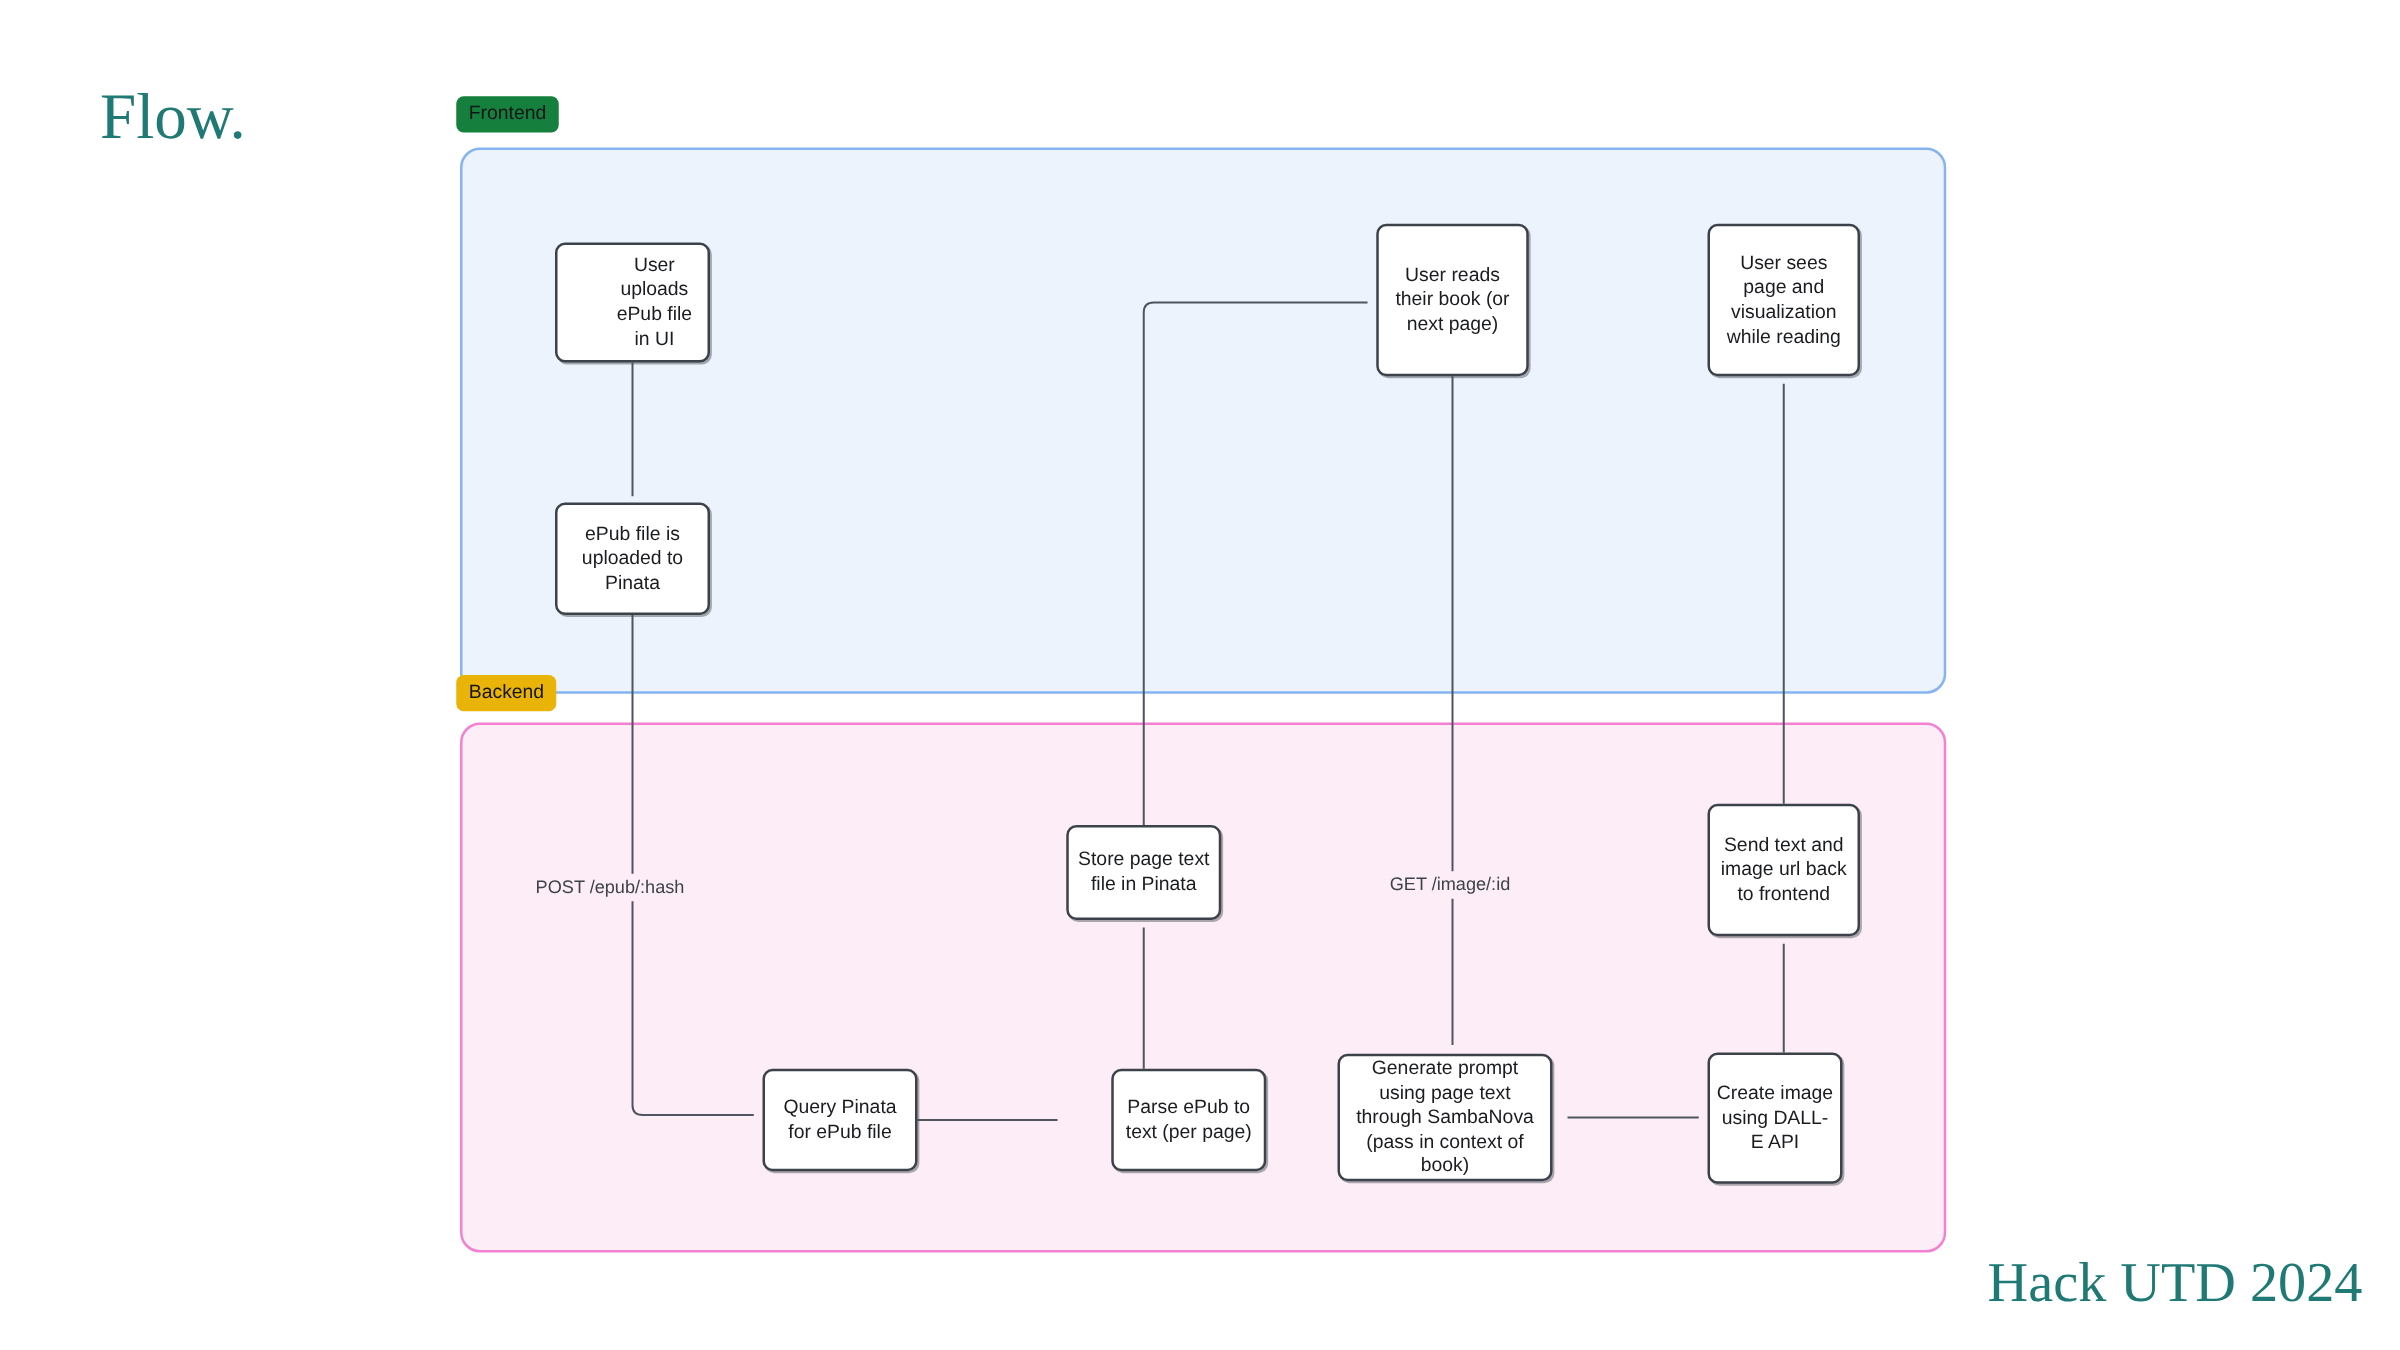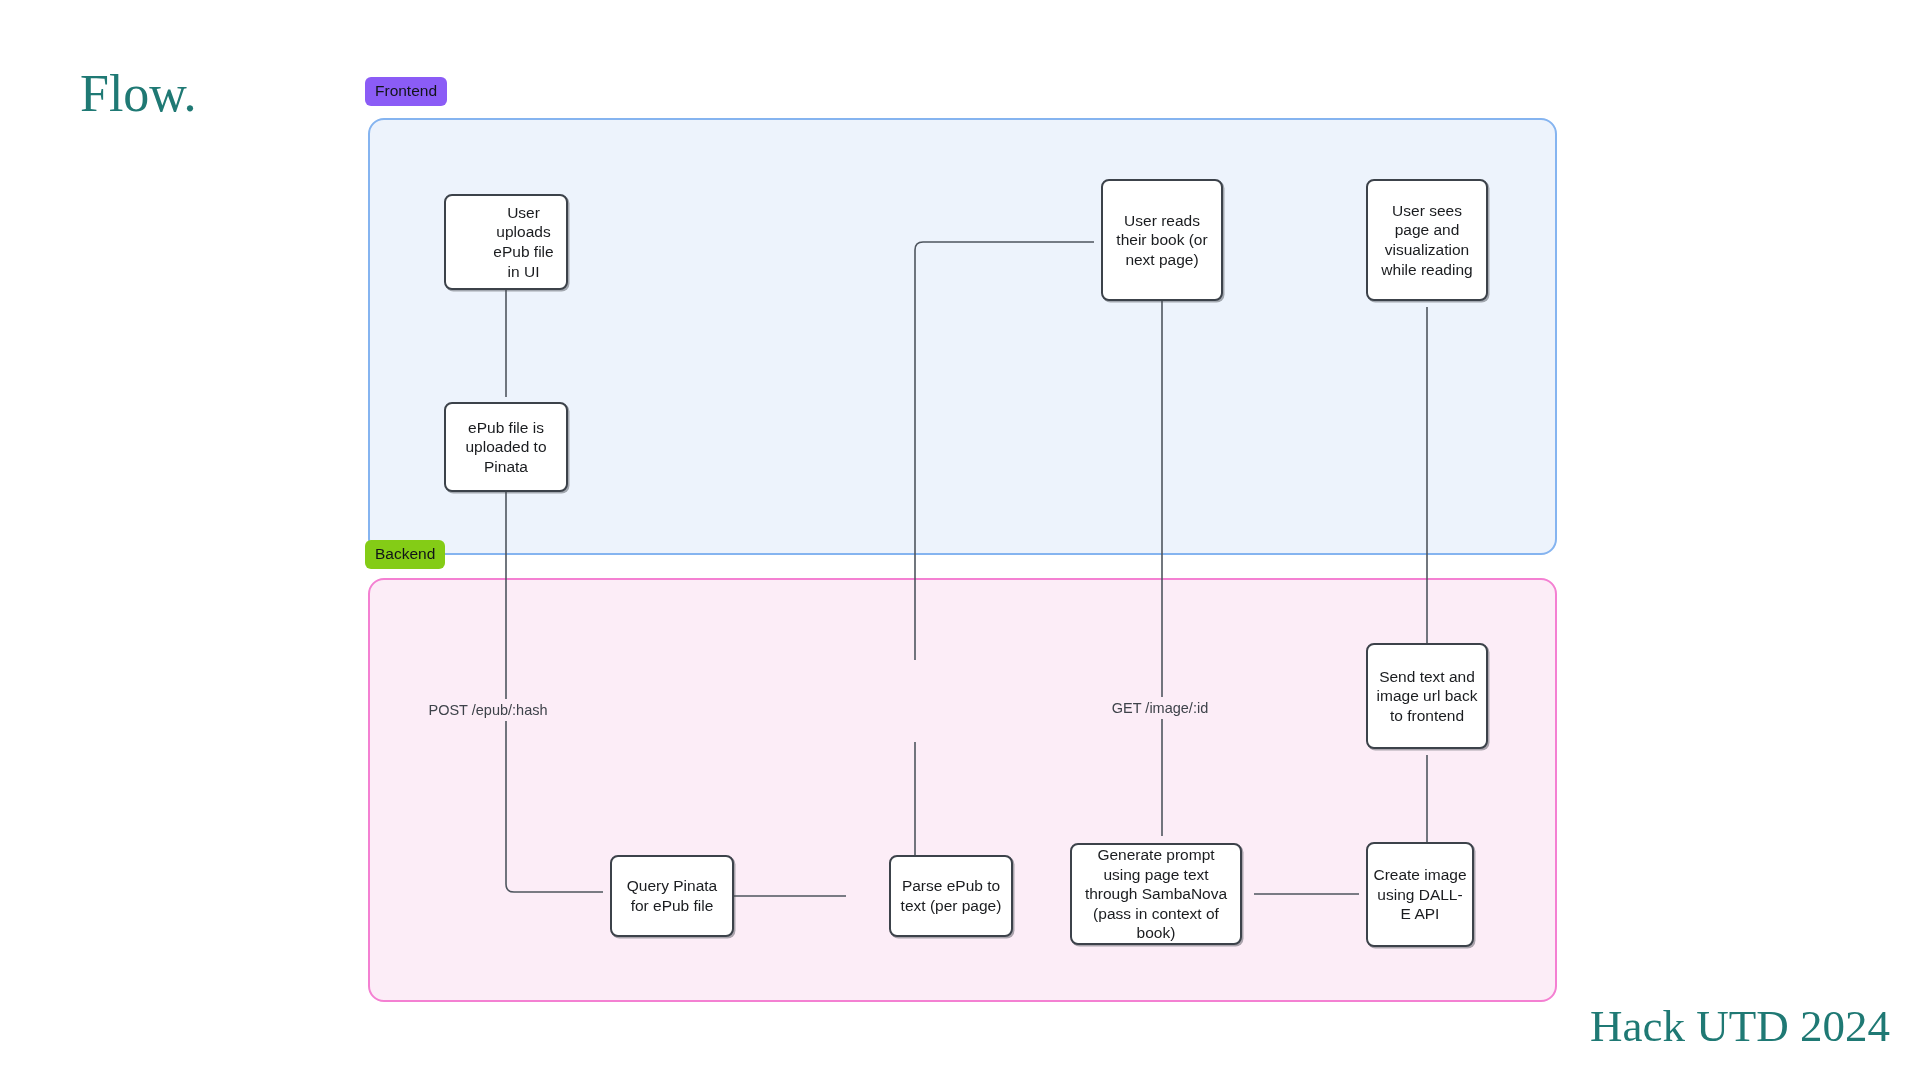--- a/index.html
+++ b/index.html
@@ -28,22 +28,22 @@
     background: #EDF3FC; border: 2px solid #85B4F0;
   }
   .region-backend {
     left: 368px; top: 578px; width: 1189px; height: 424px;
     background: #FCEDF7; border: 2px solid #F480D2;
   }
   .region-tag {
     position: absolute; z-index: 3; border-radius: 6px;
     font-size: 15.5px; color: #111418; padding: 5px 10px; line-height: 1.2;
   }
-  .tag-frontend { left: 365px; top: 77px; background: #8b5cf6; }
-  .tag-backend  { left: 365px; top: 540px; background: #84cc16; }
+  .tag-frontend { left: 365px; top: 77px; background: #15803d; }
+  .tag-backend  { left: 365px; top: 540px; background: #eab308; }
 
   
   svg.edges { position: absolute; left: 0; top: 0; z-index: 2; pointer-events: none; }
   svg.edges path { fill: none; stroke: #4E555E; stroke-width: 1.6px; }
 
   .edge-label {
     position: absolute; z-index: 4; background: #FCEDF7;
     font-size: 14.5px; color: #3E434A; padding: 3px 5px;
     white-space: nowrap; transform: translate(-50%, -50%);
   }
@@ -99,20 +99,21 @@
     <path d="M1427,643 V307" marker-end="url(#arrow)"></path>
   </svg>
 
   <div class="edge-label" style="left:488px; top:710px;">POST /epub/:hash</div>
   <div class="edge-label" style="left:1160px; top:708px;">GET /image/:id</div>
 
   <div class="node n-user-uploads">User uploads ePub file in UI</div>
   <div class="node n-epub-uploaded">ePub file is uploaded to Pinata</div>
   <div class="node n-user-reads">User reads their book (or next page)</div>
   <div class="node n-user-sees">User sees page and visualization while reading</div>
+  <div class="node n-store-page">Store page text file in Pinata</div>
   <div class="node n-send-back">Send text and image url back to frontend</div>
   <div class="node n-query-pinata">Query Pinata for ePub file</div>
   <div class="node n-parse-epub">Parse ePub to text (per page)</div>
   <div class="node n-generate-prompt">Generate prompt using page text through SambaNova (pass in context of book)</div>
   <div class="node n-create-image">Create image using DALL-E API</div>
 
   <div class="footer-credit">Hack UTD 2024</div>
 
 </div>
 

